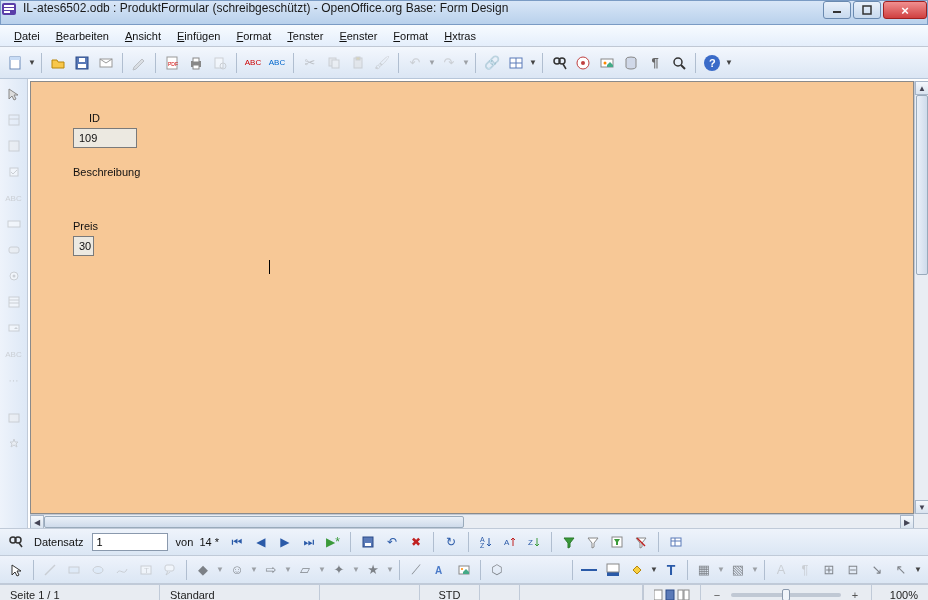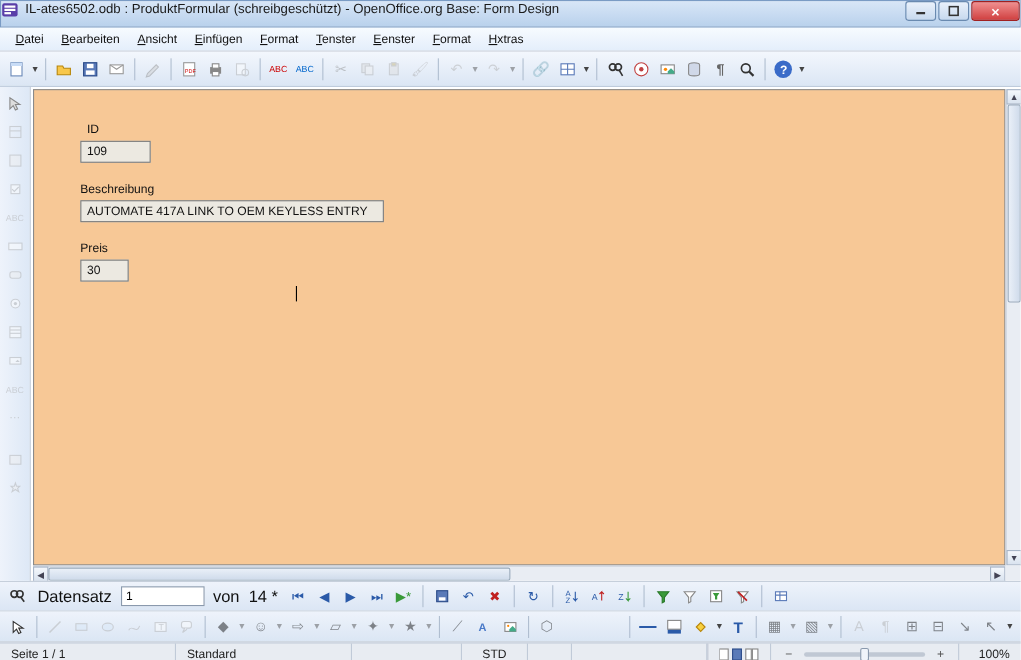--- a/index.html
+++ b/index.html
@@ -39,21 +39,21 @@
     .sb-btn { width: 14px; height: 14px; background: linear-gradient(#f5f8fc,#d9e3ef); border: 1px solid #a8b6c8; font-size: 8px; display:flex; align-items:center; justify-content:center; color:#445; }
     .sb-thumb-v { position:absolute; left:1px; width:12px; background: linear-gradient(90deg,#eaf0f8,#cfdbeb); border:1px solid #9ab; border-radius:2px; }
     .sb-thumb-h { position:absolute; top:1px; height:12px; background: linear-gradient(#eaf0f8,#cfdbeb); border:1px solid #9ab; border-radius:2px; }
 
     .form-label { position: absolute; color: #111; font-size: 11px; }
     .form-field { position: absolute; border: 1px solid #7a7a7a; background: #ece9e1; padding: 3px 5px; font-size: 11px; color: #111; }
     .text-cursor { position:absolute; width:1px; height:14px; background:#000; }
 
     
     .recordbar { height: 28px; background: linear-gradient(#eef3fb, #dbe6f4); display: flex; align-items: center; padding: 0 6px; gap: 4px; border-top: 1px solid #c0cad8; border-bottom: 1px solid #c0cad8; }
-    .rec-label { font-size: 15px; color: #111; padding: 0 4px; }
+    .rec-label { font-size: 11px; color: #111; padding: 0 4px; }
     .rec-input { width: 76px; height: 18px; border: 1px solid #8a99ad; background: #fff; padding: 1px 4px; font-size: 11px; }
     .rb-btn { width: 20px; height: 20px; display:flex; align-items:center; justify-content:center; cursor:pointer; border-radius:2px; font-size:12px; }
 
     
     .drawbar { height: 28px; background: linear-gradient(#eef3fb, #dbe6f4); display: flex; align-items: center; padding: 0 6px; gap: 2px; border-bottom: 1px solid #c0cad8; }
 
     
     .statusbar { height: 21px; background: #e8ecf2; display: flex; align-items: center; font-size: 11px; color: #222; border-top: 1px solid #c0cad8; }
     .status-cell { padding: 0 10px; border-right: 1px solid #c0cad8; height: 100%; display:flex; align-items:center; }
     .status-flex { flex: 1; }
@@ -321,28 +321,27 @@
       </div>
     <div class="lt-btn tb-disabled">
         <svg width="14" height="14">
           <path d="M7 2l1 3 3 0-2 2 1 3-3-2-3 2 1-3-2-2 3 0z" fill="#eee" stroke="#aaa"></path>
         </svg>
       </div>
   </div>
 
   <div class="canvas-area">
     <div class="canvas">
-      <div class="form-label" style="left:48px;top:30px">ID</div>
+      <div class="form-label" style="left:58px;top:30px">ID</div>
       <div class="form-field" style="left:42px;top:46px;width:64px">109</div>
 
       <div class="form-label" style="left:42px;top:84px">Beschreibung</div>
-      <div class="form-field" style="left:42px;top:100px;width:276px">AUTOMATE 417A LINK TO OEM KEYLESS ENTRY</div>
 
       <div class="form-label" style="left:42px;top:138px">Preis</div>
-      <div class="form-field" style="left:42px;top:154px;width:44px">30</div>
+      <div class="form-field" style="left:42px;top:154px;width:21px">30</div>
 
       <div class="text-cursor" style="left:238px;top:178px"></div>
     </div>
     <div class="scrollbar-v">
       <div class="sb-btn" style="position:absolute;top:0">▲</div>
       <div class="sb-thumb-v" style="top:14px;height:180px"></div>
       <div class="sb-btn" style="position:absolute;bottom:0">▼</div>
     </div>
     <div class="scrollbar-h">
       <div class="sb-btn" style="position:absolute;left:0">◀</div>

